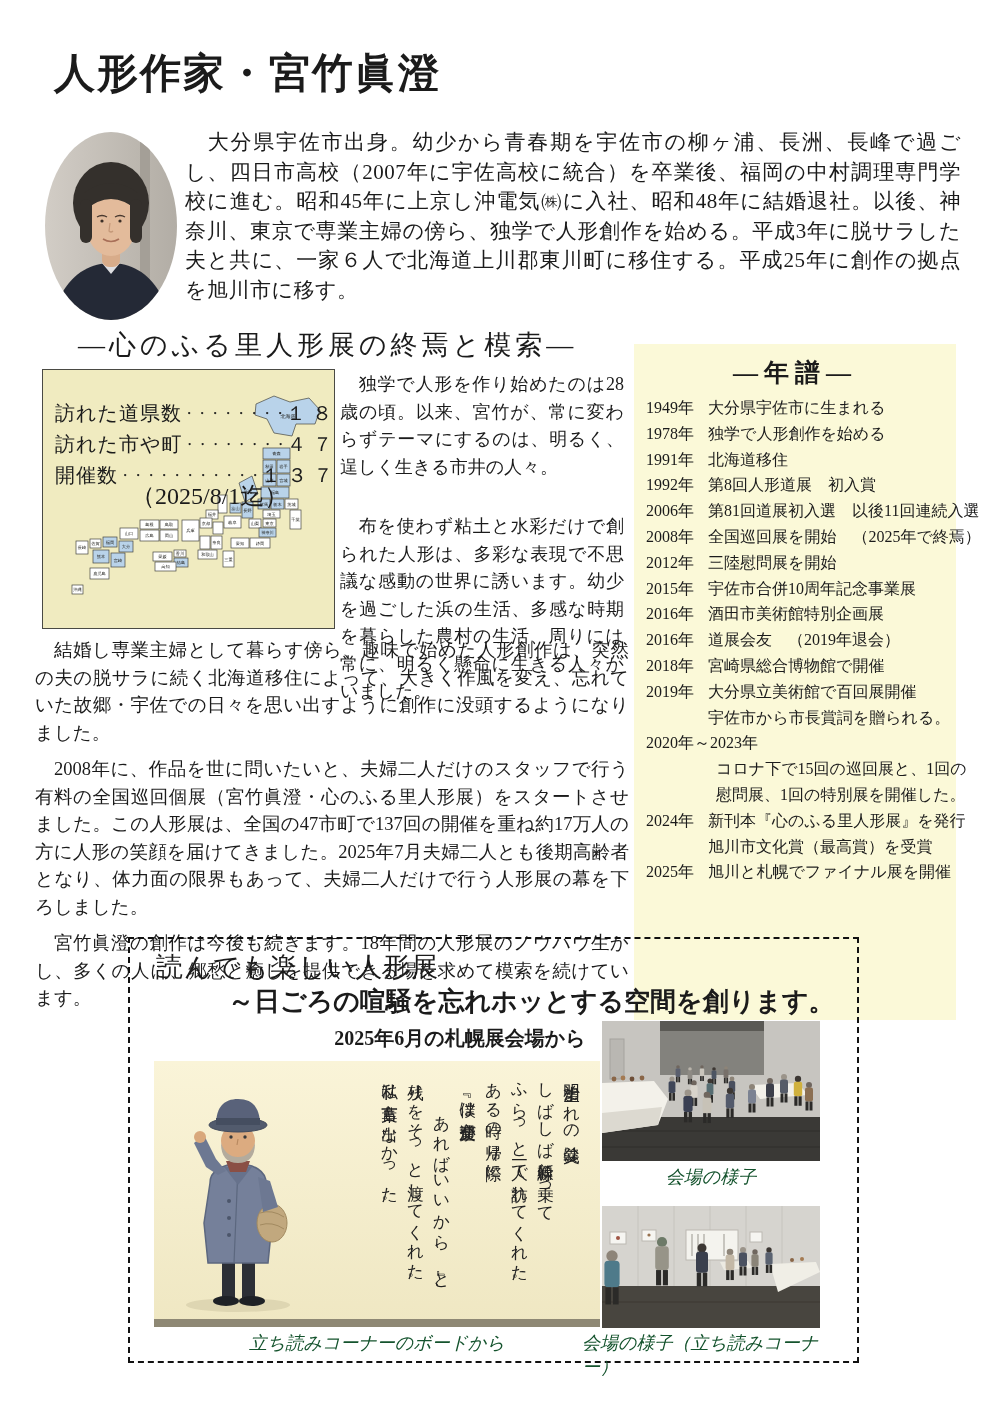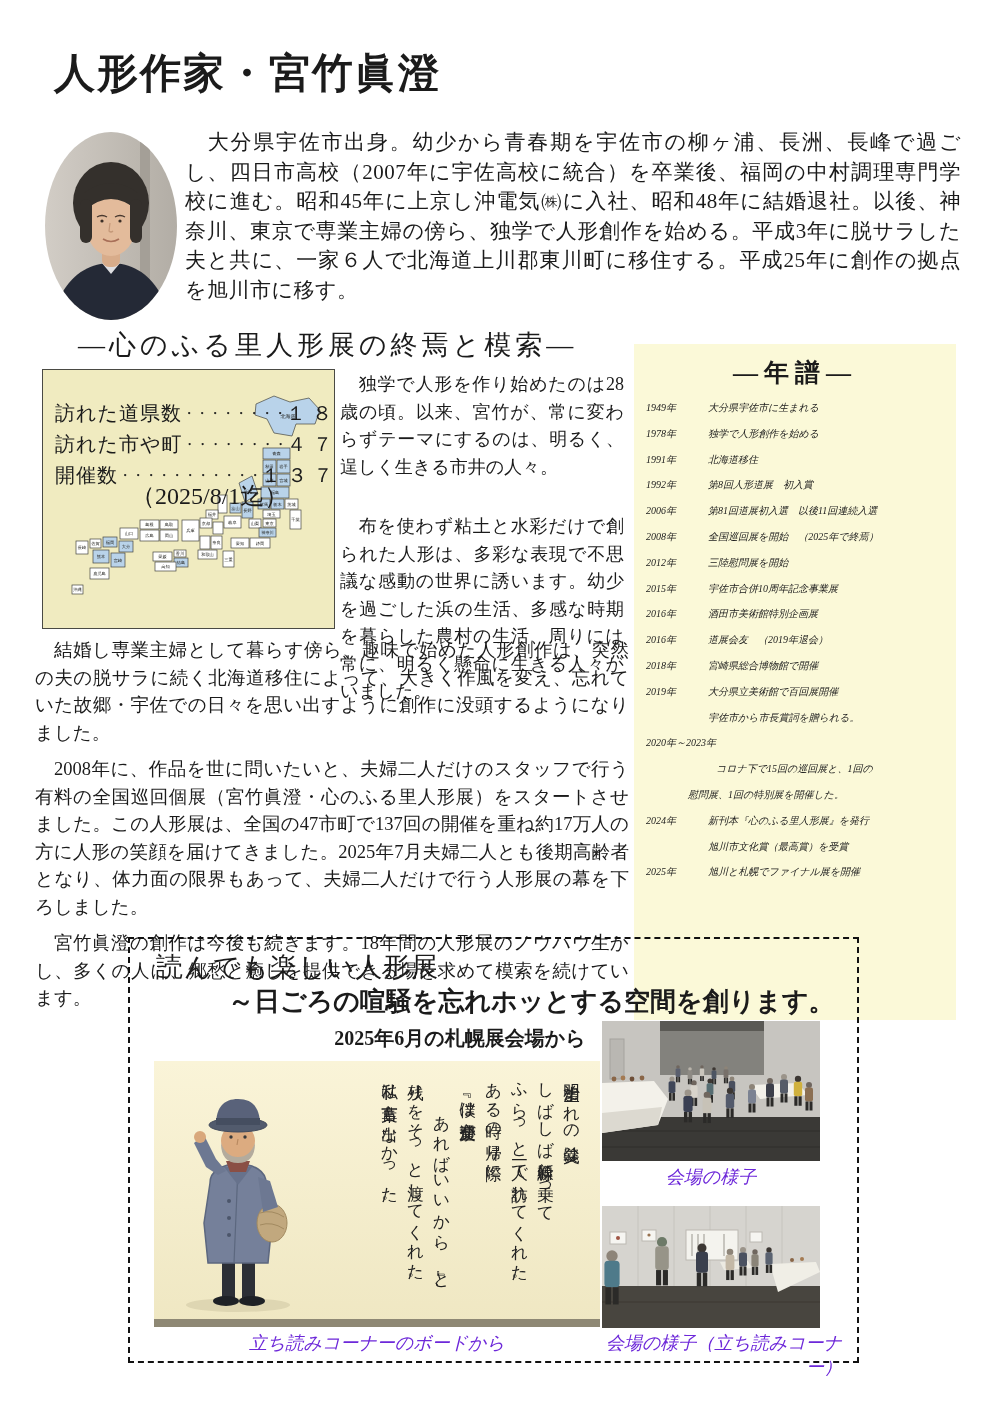--- a/index.html
+++ b/index.html
@@ -23,41 +23,41 @@
   .sline .sl{letter-spacing:1px;}
   .sline .sd{font-size:14px;letter-spacing:-1px;vertical-align:2px;}
   .sline .sv{letter-spacing:6px;}
   #stats-asof{position:absolute;left:88px;top:110px;z-index:2;font-size:24px;}
 
   #col{left:340px;top:371px;width:284px;font-size:18px;line-height:27.5px;text-align:justify;}
   #col p+p{margin-top:32px;}
 
   #timeline{left:634px;top:344px;width:322px;height:676px;background:#fbf9d8;}
   #tl-title{margin:12px 0 6px 0;text-align:center;font-size:25px;font-weight:bold;letter-spacing:6px;}
-  .tl-row{margin-left:12px;font-size:10px;line-height:25.8px;white-space:nowrap;font-style:italic;}
+  .tl-row{margin-left:12px;font-size:16px;line-height:25.8px;white-space:nowrap;}
   .tl-row .yr{display:inline-block;width:62px;}
 
   #body-ps{left:35px;top:637px;width:594px;font-size:18.5px;line-height:27.5px;text-align:justify;}
   #body-ps p+p{margin-top:9px;}
 
   #footer-box{left:128px;top:937px;width:727px;height:422px;border:2px dashed #111;}
   #f-head{left:26px;top:10px;font-size:27px;letter-spacing:1px;}
   #f-sub{left:98px;top:45px;font-size:26px;font-weight:bold;}
   #f-lead{left:120px;top:86px;width:420px;text-align:center;font-size:20px;font-weight:bold;}
   #board{left:24px;top:122px;width:446px;height:266px;background:linear-gradient(180deg,#faf4d8,#efe7c2);}
   #board:after{content:"";position:absolute;left:0;right:0;bottom:0;height:8px;background:#8e8874;}
   #statue-svg{position:absolute;left:6px;top:12px;}
   #vtext{position:absolute;right:16px;top:10px;height:250px;writing-mode:vertical-rl;
          text-orientation:upright;font-size:16.5px;letter-spacing:1px;line-height:26px;color:#222;}
-  .cap{font-style:italic;font-size:18px;color:#6d28d9;}
+  .cap{font-style:italic;font-size:18px;color:#14532d;}
   #cap-board{left:24px;top:392px;width:446px;text-align:center;}
   #photo1{left:472px;top:82px;}
   #cap1{left:472px;top:226px;width:218px;text-align:center;}
   #photo2{left:472px;top:267px;}
-  #cap2{left:452px;top:392px;width:260px;text-align:right;}
+  #cap2{left:452px;top:392px;width:260px;text-align:left;}
 </style>
 </head>
 <body>
 
 <div class="page">
 
   <div class="abs" id="title">人形作家・宮竹眞澄</div>
 
   <svg class="abs" id="portrait" width="134" height="190" viewBox="0 0 134 190">
     <defs>
@@ -211,21 +211,21 @@
         <div class="tl-row"><span class="yr">2008年</span><span>全国巡回展を開始　（2025年で終焉）</span></div>
         <div class="tl-row"><span class="yr">2012年</span><span>三陸慰問展を開始</span></div>
         <div class="tl-row"><span class="yr">2015年</span><span>宇佐市合併10周年記念事業展</span></div>
         <div class="tl-row"><span class="yr">2016年</span><span>酒田市美術館特別企画展</span></div>
         <div class="tl-row"><span class="yr">2016年</span><span>道展会友　（2019年退会）</span></div>
         <div class="tl-row"><span class="yr">2018年</span><span>宮崎県総合博物館で開催</span></div>
         <div class="tl-row"><span class="yr">2019年</span><span>大分県立美術館で百回展開催</span></div>
         <div class="tl-row"><span style="margin-left: 62px;">宇佐市から市長賞詞を贈られる。</span></div>
         <div class="tl-row"><span>2020年～2023年</span></div>
         <div class="tl-row"><span style="margin-left: 70px;">コロナ下で15回の巡回展と、1回の</span></div>
-        <div class="tl-row"><span style="margin-left: 42px;">慰問展、1回の特別展を開催した。</span></div>
+        <div class="tl-row"><span style="margin-left: 70px;">慰問展、1回の特別展を開催した。</span></div>
         <div class="tl-row"><span class="yr">2024年</span><span>新刊本『心のふる里人形展』を発行</span></div>
         <div class="tl-row"><span style="margin-left: 62px;">旭川市文化賞（最高賞）を受賞</span></div>
         <div class="tl-row"><span class="yr">2025年</span><span>旭川と札幌でファイナル展を開催</span></div>
       </div>
   </div>
 
   <div class="abs" id="body-ps">
     <p>　結婚し専業主婦として暮らす傍ら、趣味で始めた人形創作は、突然の夫の脱サラに続く北海道移住によって、大きく作風を変え、忘れていた故郷・宇佐での日々を思い出すように創作に没頭するようになりました。</p>
     <p>　2008年に、作品を世に問いたいと、夫婦二人だけのスタッフで行う有料の全国巡回個展（宮竹眞澄・心のふる里人形展）をスタートさせました。この人形展は、全国の47市町で137回の開催を重ね約17万人の方に人形の笑顔を届けてきました。2025年7月夫婦二人とも後期高齢者となり、体力面の限界もあって、夫婦二人だけで行う人形展の幕を下ろしました。</p>
     <p>　宮竹眞澄の創作は今後も続きます。18年間の人形展のノウハウ生かし、多くの人に、郷愁と癒しを提供できる場を求めて模索を続けています。</p>

